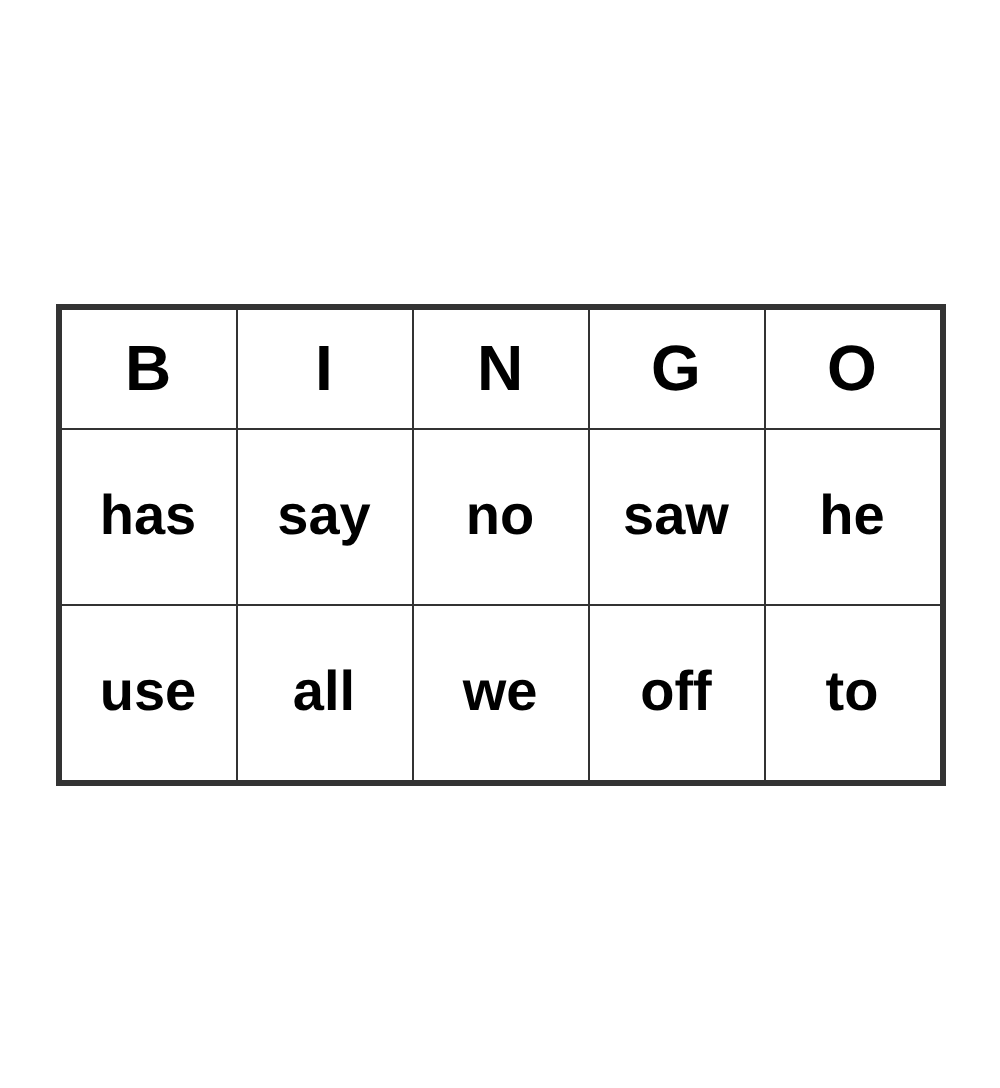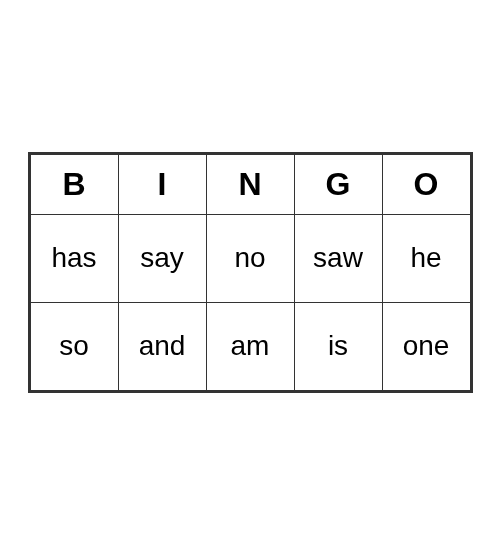--- a/index.html
+++ b/index.html
@@ -28,21 +28,21 @@
     }
 
     .bingo-table td,
     .bingo-table th {
       border: 1px solid #333;
       width: 88px;
       height: 88px;
       text-align: center;
       vertical-align: middle;
       font-size: 28px;
-      font-weight: normal;
+      font-weight: bold;
     }
 
     .bingo-table th {
       height: 60px;
       font-size: 32px;
       font-weight: bold;
     }
 
     .free-cell {
       font-size: 22px !important;
@@ -65,21 +65,21 @@
     </thead>
     <tbody>
       <tr>
         <td>has</td>
         <td>say</td>
         <td>no</td>
         <td>saw</td>
         <td>he</td>
       </tr>
       <tr>
-        <td>so</td>
-        <td>and</td>
-        <td>am</td>
-        <td>is</td>
-        <td>one</td>
+        <td>use</td>
+        <td>all</td>
+        <td>we</td>
+        <td>off</td>
+        <td>to</td>
       </tr>
     </tbody>
   </table>
 </div>
 
 </body></html>

